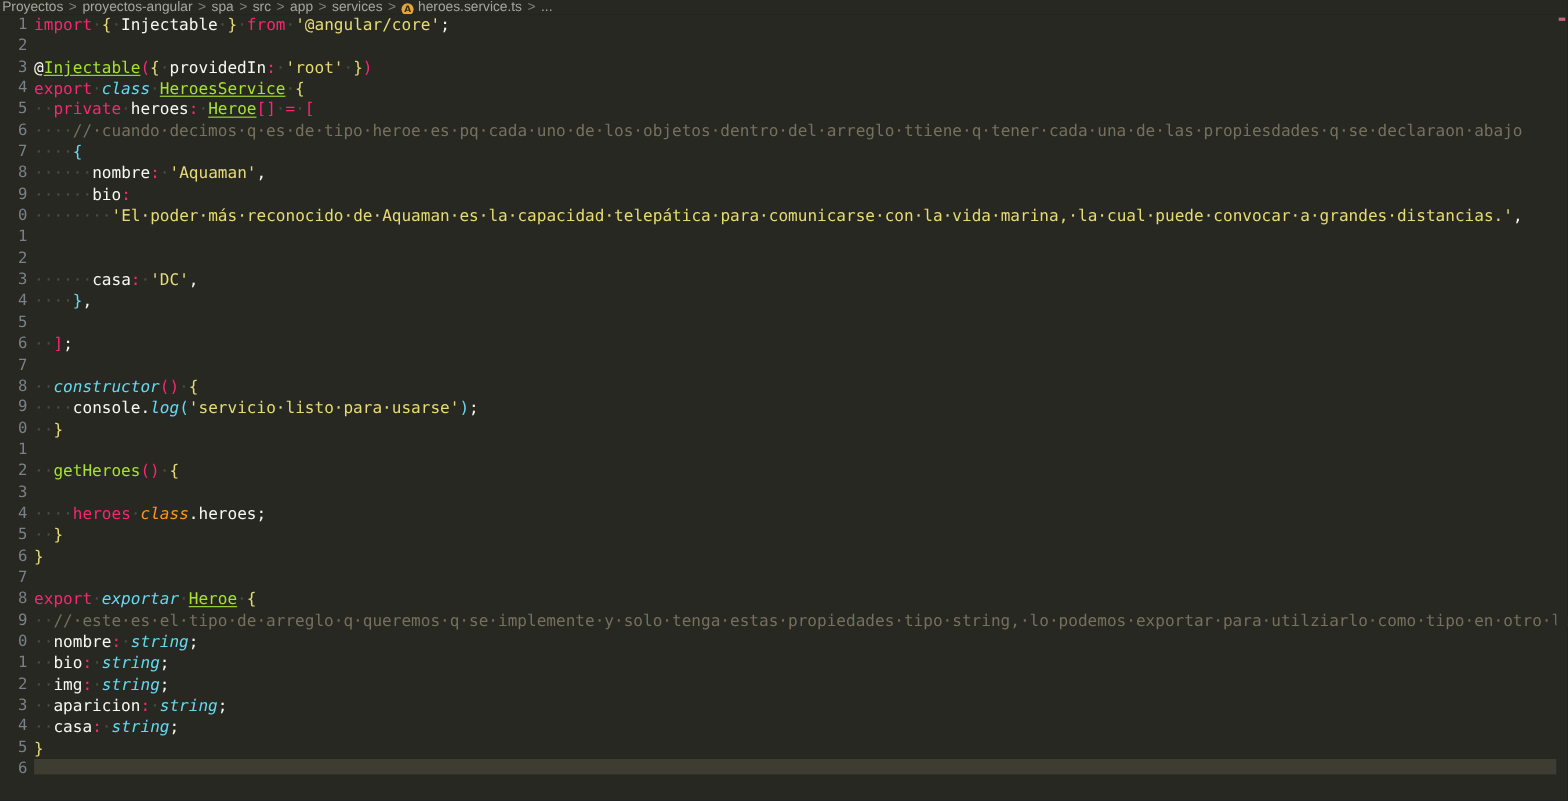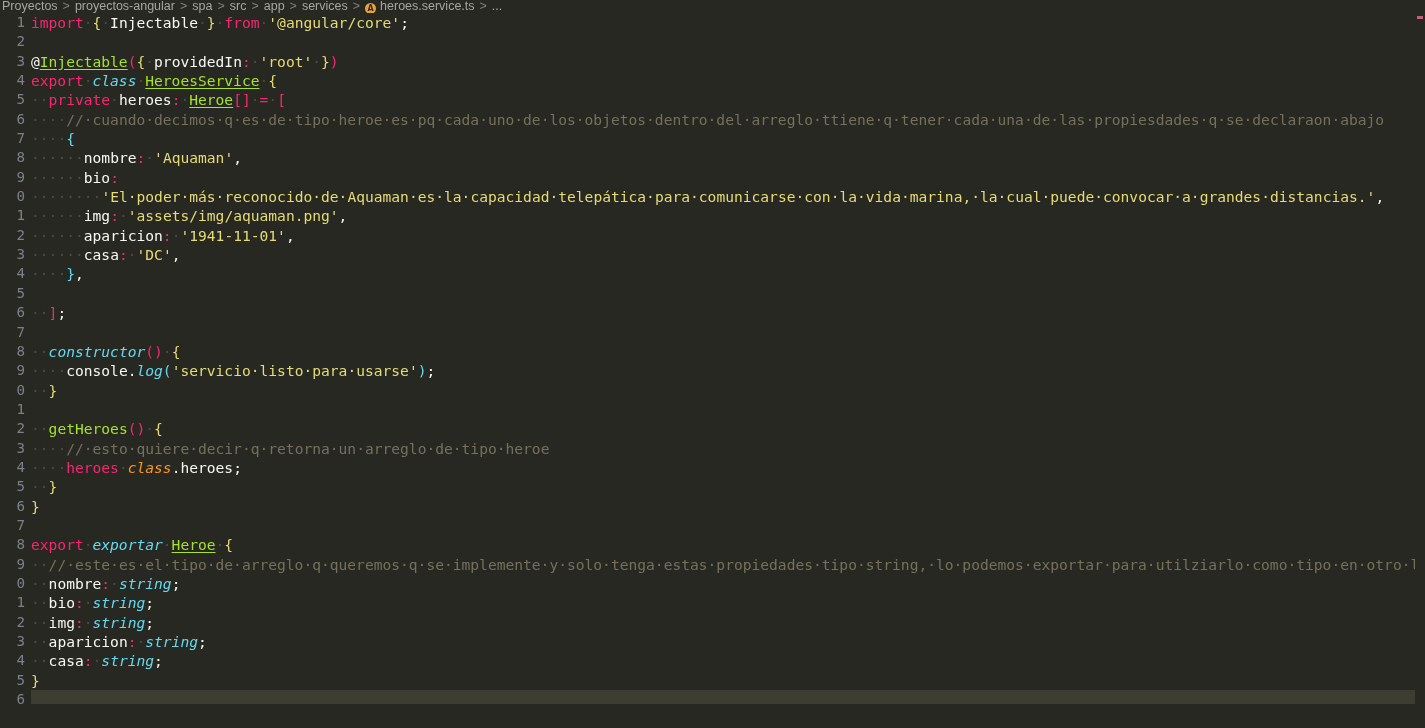--- a/index.html
+++ b/index.html
@@ -121,23 +121,23 @@
     <div class="row"><span class="gutter">6</span><span class="code"><span class="ig">·</span><span class="dot">·</span><span class="ig">·</span><span class="dot">·</span><span class="com">//·cuando·decimos·q·es·de·tipo·heroe·es·pq·cada·uno·de·los·objetos·dentro·del·arreglo·ttiene·q·tener·cada·una·de·las·propiesdades·q·se·declaraon·abajo</span></span></div>
 
     <div class="row"><span class="gutter">7</span><span class="code"><span class="ig">·</span><span class="dot">·</span><span class="ig">·</span><span class="dot">·</span><span class="br3">{</span></span></div>
 
     <div class="row"><span class="gutter">8</span><span class="code"><span class="ig">·</span><span class="dot">·</span><span class="ig">·</span><span class="dot">·</span><span class="ig">·</span><span class="dot">·</span><span class="prop">nombre</span><span class="op">:</span><span class="dot">·</span><span class="str">'Aquaman'</span><span class="pun">,</span></span></div>
 
     <div class="row"><span class="gutter">9</span><span class="code"><span class="ig">·</span><span class="dot">·</span><span class="ig">·</span><span class="dot">·</span><span class="ig">·</span><span class="dot">·</span><span class="prop">bio</span><span class="op">:</span></span></div>
 
     <div class="row"><span class="gutter">0</span><span class="code"><span class="ig">·</span><span class="dot">·</span><span class="ig">·</span><span class="dot">·</span><span class="ig">·</span><span class="dot">·</span><span class="ig">·</span><span class="dot">·</span><span class="str">'El·poder·más·reconocido·de·Aquaman·es·la·capacidad·telepática·para·comunicarse·con·la·vida·marina,·la·cual·puede·convocar·a·grandes·distancias.'</span><span class="pun">,</span></span></div>
 
-    <div class="row"><span class="gutter">1</span><span class="code"><span class="ig">·</span><span class="dot">·</span><span class="ig">·</span><span class="dot">·</span><span class="ig">·</span><span class="dot">·</span><span class="prop">img</span><span class="op">:</span><span class="dot">·</span><span class="str">'assets/img/aquaman.png'</span><span class="pun">,</span></span></div>
+    <div class="row"><span class="gutter">1</span></div>
 
-    <div class="row"><span class="gutter">2</span><span class="code"><span class="ig">·</span><span class="dot">·</span><span class="ig">·</span><span class="dot">·</span><span class="ig">·</span><span class="dot">·</span><span class="prop">aparicion</span><span class="op">:</span><span class="dot">·</span><span class="str">'1941-11-01'</span><span class="pun">,</span></span></div>
+    <div class="row"><span class="gutter">2</span></div>
 
     <div class="row"><span class="gutter">3</span><span class="code"><span class="ig">·</span><span class="dot">·</span><span class="ig">·</span><span class="dot">·</span><span class="ig">·</span><span class="dot">·</span><span class="prop">casa</span><span class="op">:</span><span class="dot">·</span><span class="str">'DC'</span><span class="pun">,</span></span></div>
 
     <div class="row"><span class="gutter">4</span><span class="code"><span class="ig">·</span><span class="dot">·</span><span class="ig">·</span><span class="dot">·</span><span class="br3">}</span><span class="pun">,</span></span></div>
 
     <div class="row"><span class="gutter">5</span><span class="code"></span></div>
 
     <div class="row"><span class="gutter">6</span><span class="code"><span class="ig">·</span><span class="dot">·</span><span class="br2">]</span><span class="pun">;</span></span></div>
 
     <div class="row"><span class="gutter">7</span><span class="code"></span></div>
@@ -145,21 +145,21 @@
     <div class="row"><span class="gutter">8</span><span class="code"><span class="ig">·</span><span class="dot">·</span><span class="kw2">constructor</span><span class="br2">()</span><span class="dot">·</span><span class="br1">{</span></span></div>
 
     <div class="row"><span class="gutter">9</span><span class="code"><span class="ig">·</span><span class="dot">·</span><span class="ig">·</span><span class="dot">·</span><span class="pun">console</span><span class="pun">.</span><span class="meth">log</span><span class="br3">(</span><span class="str">'servicio·listo·para·usarse'</span><span class="br3">)</span><span class="pun">;</span></span></div>
 
     <div class="row"><span class="gutter">0</span><span class="code"><span class="ig">·</span><span class="dot">·</span><span class="br1">}</span></span></div>
 
     <div class="row"><span class="gutter">1</span><span class="code"></span></div>
 
     <div class="row"><span class="gutter">2</span><span class="code"><span class="ig">·</span><span class="dot">·</span><span class="fn">getHeroes</span><span class="br2">()</span><span class="dot">·</span><span class="br1">{</span></span></div>
 
-    <div class="row"><span class="gutter">3</span><span class="code"><span class="ig">·</span><span class="dot">·</span><span class="ig">·</span><span class="dot">·</span><span class="com">//·esto·quiere·decir·q·retorna·un·arreglo·de·tipo·heroe</span></span></div>
+    <div class="row"><span class="gutter">3</span></div>
 
     <div class="row"><span class="gutter">4</span><span class="code"><span class="ig">·</span><span class="dot">·</span><span class="ig">·</span><span class="dot">·</span><span class="kw">heroes</span><span class="dot">·</span><span class="this">class</span><span class="pun">.heroes;</span></span></div>
 
     <div class="row"><span class="gutter">5</span><span class="code"><span class="ig">·</span><span class="dot">·</span><span class="br1">}</span></span></div>
 
     <div class="row"><span class="gutter">6</span><span class="code"><span class="br1">}</span></span></div>
 
     <div class="row"><span class="gutter">7</span><span class="code"></span></div>
 
     <div class="row"><span class="gutter">8</span><span class="code"><span class="kw">export</span><span class="dot">·</span><span class="kw2">exportar</span><span class="dot">·</span><span class="type ul">Heroe</span><span class="dot">·</span><span class="br1">{</span></span></div>

